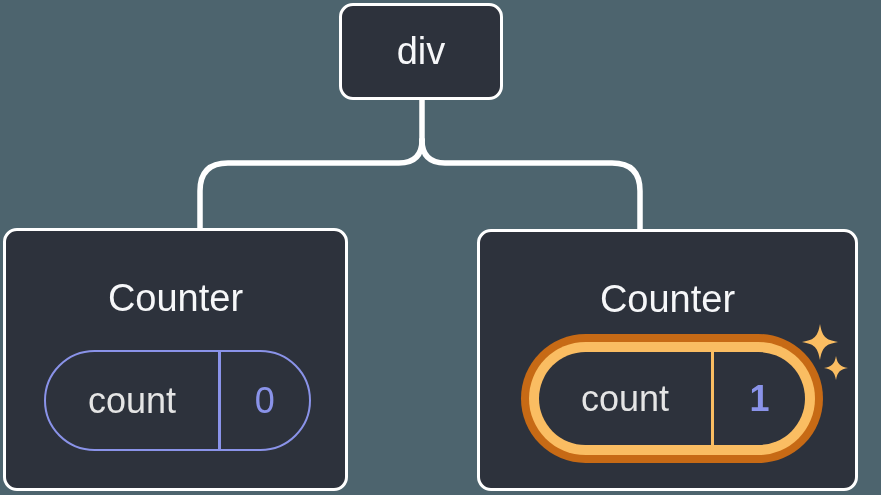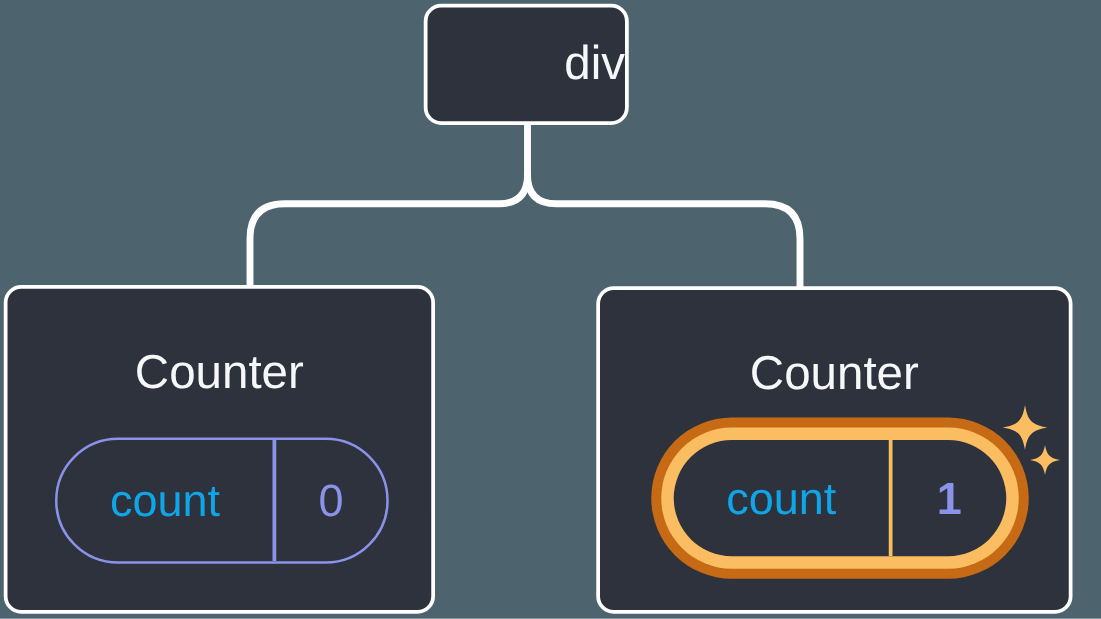--- a/index.html
+++ b/index.html
@@ -26,21 +26,21 @@
     position: absolute;
     background: #2d323c;
     border: 3px solid #ffffff;
     box-sizing: border-box;
     z-index: 2;
   }
   .node-root {
     left: 339px; top: 3px;
     width: 164px; height: 97px;
     border-radius: 14px;
-    display: flex; align-items: center; justify-content: flex-end;
+    display: flex; align-items: center; justify-content: center;
     color: #f6f7f9;
     font-size: 38px;
   }
   .card { border-radius: 14px; padding-left: 48px; }
   .card-left  { left: 3px;   top: 228px; width: 345px; height: 263px; }
   .card-right { left: 477px; top: 229px; width: 381px; height: 262px; }
   .card-title {
     position: absolute;
     top: 46px; left: 0; right: 0;
     text-align: center;
@@ -56,21 +56,21 @@
     border: 2.5px solid #8a93e9;
     border-radius: 60px;
     box-sizing: border-box;
     display: flex;
     align-items: stretch;
     overflow: hidden;
   }
   .pill-key {
     flex: 0 0 172px;
     display: flex; align-items: center; justify-content: center;
-    color: #0ea5e9;
+    color: #e5e5e5;
     font-size: 36px;
   }
   .pill-divider { width: 2.5px; background: #8a93e9; }
   .pill-val {
     flex: 1;
     display: flex; align-items: center; justify-content: center;
     color: #8a93e9;
     font-size: 36px;
   }
   

